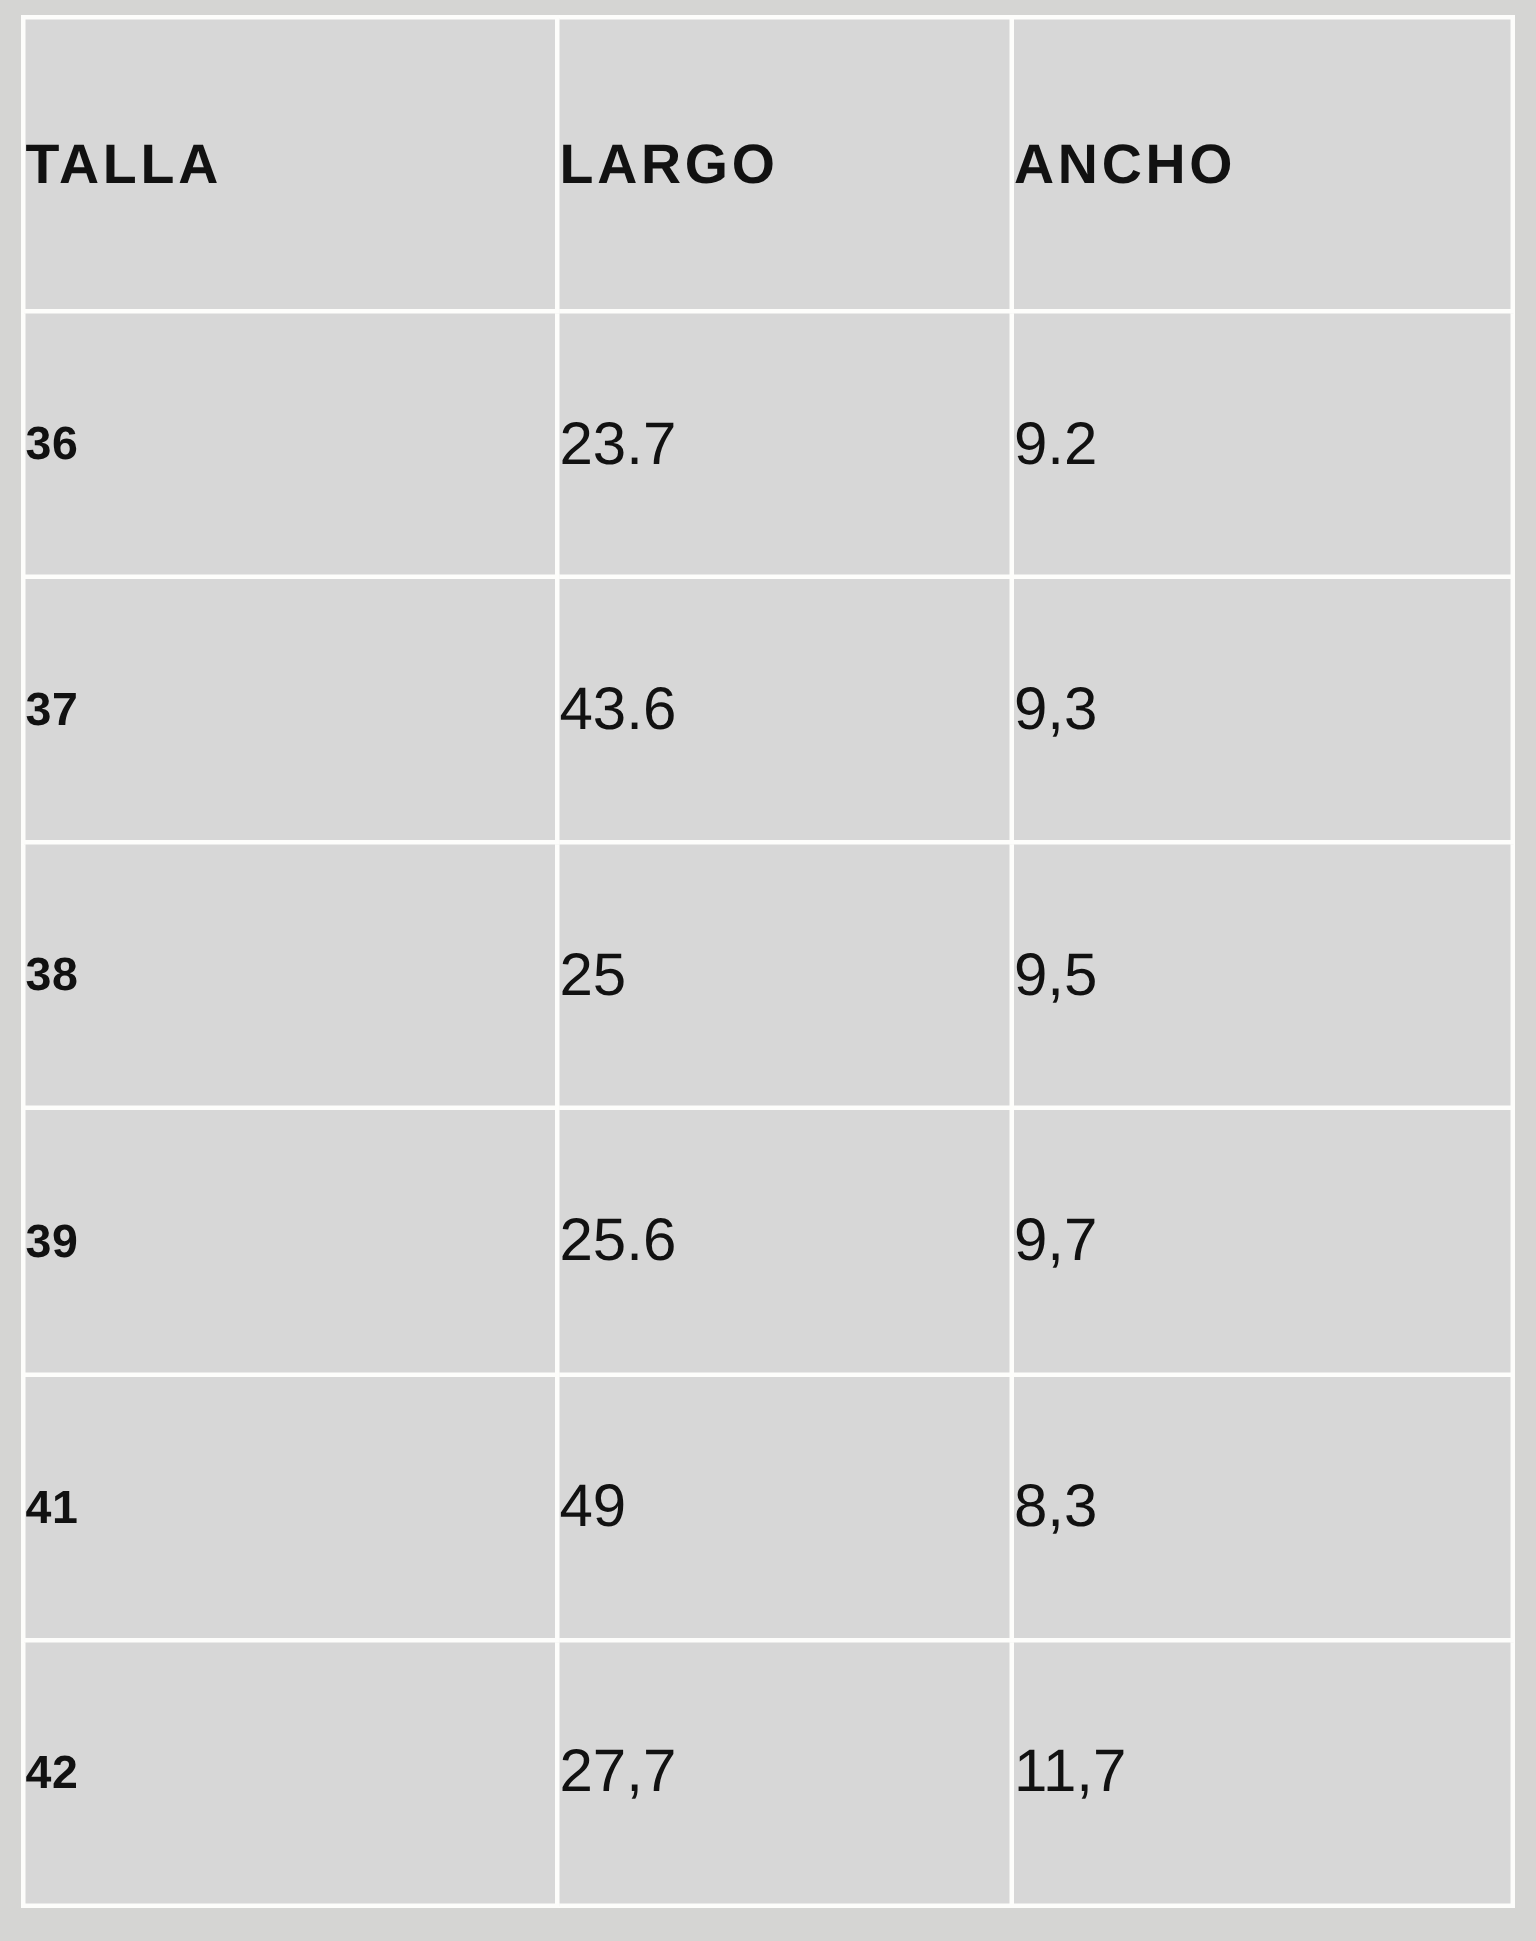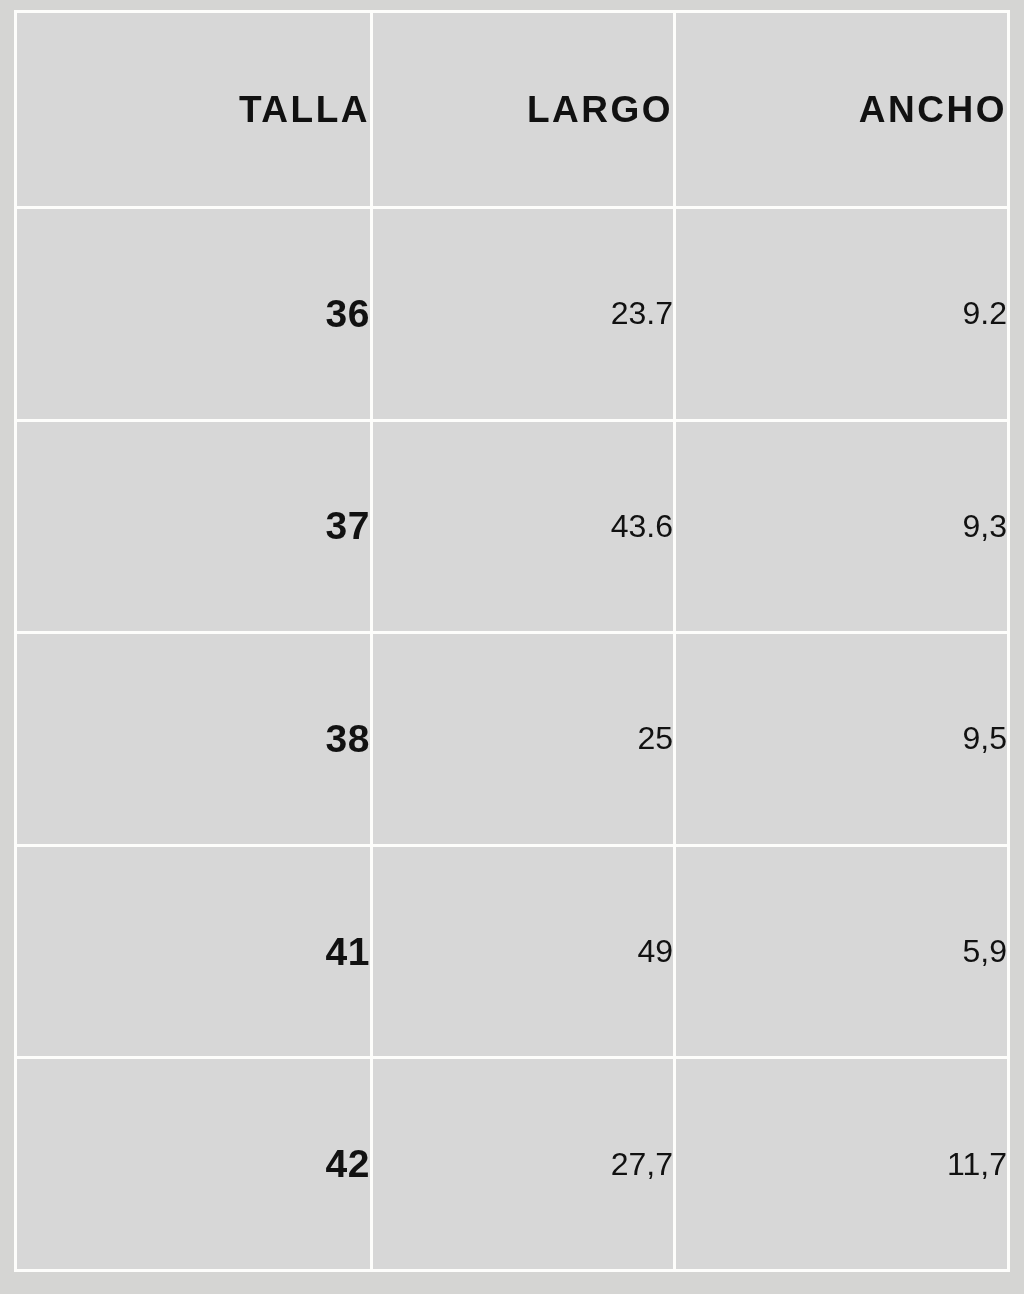--- a/index.html
+++ b/index.html
@@ -33,46 +33,46 @@
   }
 
   table.size-table col.col-talla { width: 356px; }
   table.size-table col.col-largo { width: 303px; }
   table.size-table col.col-ancho { width: 334px; }
 
   table.size-table th,
   table.size-table td {
     background: #d7d7d7;
     border: 3px solid #fdfdfb;
-    text-align: right;
+    text-align: left;
     vertical-align: middle;
     color: #111111;
     padding: 0;
   }
 
   table.size-table thead th {
     height: 193px;
     font-size: 37px;
     font-weight: 800;
     letter-spacing: 2.5px;
     text-transform: uppercase;
   }
 
   table.size-table tbody tr {
     height: 134px;
   }
 
   td.cell-size {
-    font-size: 39px;
+    font-size: 31px;
     font-weight: 800;
     letter-spacing: 0.5px;
   }
 
   td.cell-measure {
-    font-size: 32px;
+    font-size: 40px;
     font-weight: 400;
     letter-spacing: 0px;
   }
 </style>
 </head>
 <body>
 
 <div class="size-table-wrap">
   <table class="size-table">
     <colgroup>
@@ -97,23 +97,28 @@
         <td class="cell-size">37</td>
         <td class="cell-measure">43.6</td>
         <td class="cell-measure">9,3</td>
       </tr>
       <tr>
         <td class="cell-size">38</td>
         <td class="cell-measure">25</td>
         <td class="cell-measure">9,5</td>
       </tr>
       <tr>
+        <td class="cell-size">39</td>
+        <td class="cell-measure">25.6</td>
+        <td class="cell-measure">9,7</td>
+      </tr>
+      <tr>
         <td class="cell-size">41</td>
         <td class="cell-measure">49</td>
-        <td class="cell-measure">5,9</td>
+        <td class="cell-measure">8,3</td>
       </tr>
       <tr>
         <td class="cell-size">42</td>
         <td class="cell-measure">27,7</td>
         <td class="cell-measure">11,7</td>
       </tr>
     </tbody>
   </table>
 </div>
 

